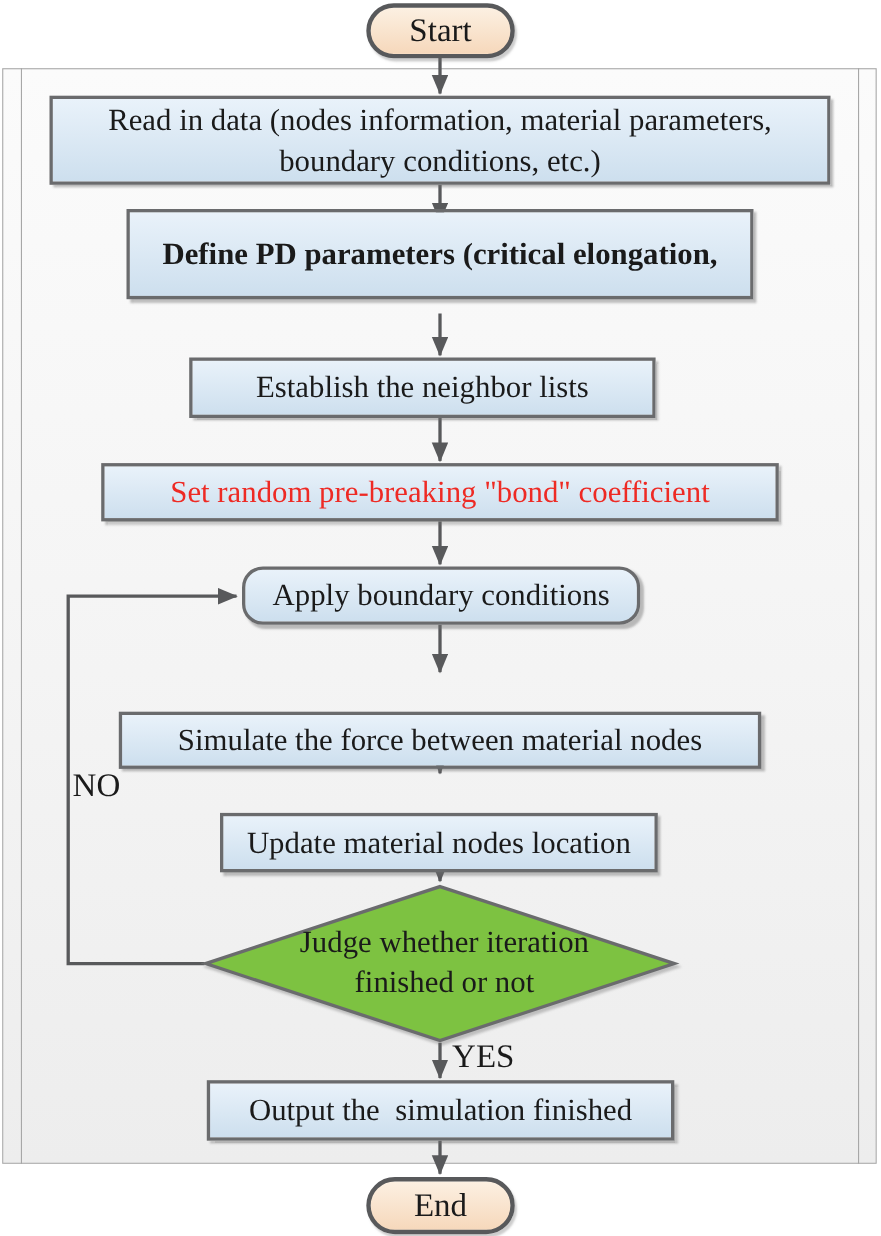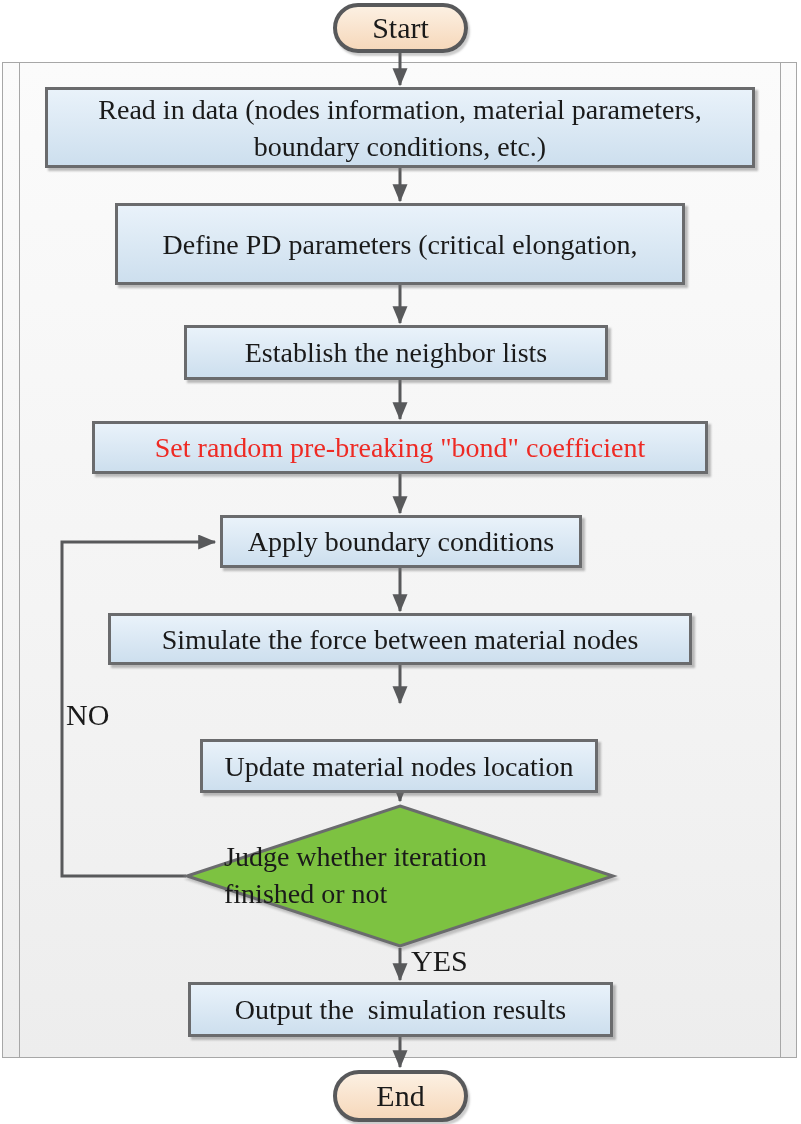--- a/index.html
+++ b/index.html
@@ -44,22 +44,22 @@
     border:4px solid #58595b;border-radius:27px;
     background:linear-gradient(180deg,#fcf0e2 0%,#f6d8bb 100%);
     box-shadow:2px 3px 2px rgba(110,110,110,0.35);
     display:flex;justify-content:center;align-items:center;
     font-size:30px;z-index:2;
   }
   .edge-label{
     position:absolute;font-size:30px;z-index:3;
   }
   .diamond-text{
-    position:absolute;left:224px;top:838px;width:320px;
-    text-align:left;font-size:28px;line-height:37px;z-index:2;
+    position:absolute;left:244px;top:838px;width:320px;
+    text-align:center;font-size:28px;line-height:37px;z-index:2;
   }
 </style>
 </head>
 <body>
 
 <div class="stage">
 
   <div class="panel-outer"></div>
   <div class="panel-inner"></div>
 
@@ -87,53 +87,53 @@
 
   <div class="pill" style="left:333px;top:3px;width:135px;height:50px;">
     <span>Start</span>
   </div>
 
   <div class="box" style="left:45px;top:87px;width:710px;height:81px;">
     <span>Read in data (nodes information, material parameters,</span>
     <span>boundary conditions, etc.)</span>
   </div>
 
-  <div class="box" style="left:115px;top:203px;width:570px;height:82px;">
+  <div class="box" style="left:115px;top:190px;width:570px;height:82px;font-weight:bold;">
     <span>Define PD parameters (critical elongation,</span>
   </div>
 
-  <div class="box" style="left:184px;top:325px;width:424px;height:55px;text-align:right;">
+  <div class="box" style="left:172px;top:325px;width:424px;height:55px;text-align:right;">
     <span>Establish the neighbor lists</span>
   </div>
 
   <div class="box red" style="left:92px;top:421px;width:616px;height:53px;">
     <span>Set random pre-breaking "bond" coefficient</span>
   </div>
 
-  <div class="box" style="left:220px;top:515px;width:362px;height:53px;">
+  <div class="box" style="left:220px;top:515px;width:362px;height:53px;border-radius:19px;">
     <span>Apply boundary conditions</span>
   </div>
 
-  <div class="box" style="left:108px;top:613px;width:584px;height:52px;justify-content:center;">
+  <div class="box" style="left:108px;top:647px;width:584px;height:52px;justify-content:center;">
     <span>Simulate the force between material nodes</span>
   </div>
 
   <div class="box" style="left:200px;top:739px;width:398px;height:54px;">
     <span>Update material nodes location</span>
   </div>
 
   <div class="diamond-text">
     <span>Judge whether iteration</span>
     <span>finished or not</span>
   </div>
 
   <div class="edge-label" style="left:66px;top:698px;">NO</div>
   <div class="edge-label" style="left:411px;top:944px;text-align:right;">YES</div>
 
   <div class="box" style="left:188px;top:982px;width:425px;height:55px;">
-    <span>Output the  simulation results</span>
+    <span>Output the  simulation finished</span>
   </div>
 
   <div class="pill" style="left:333px;top:1070px;width:135px;height:52px;">
     <span>End</span>
   </div>
 
 </div>
 
 </body></html>

